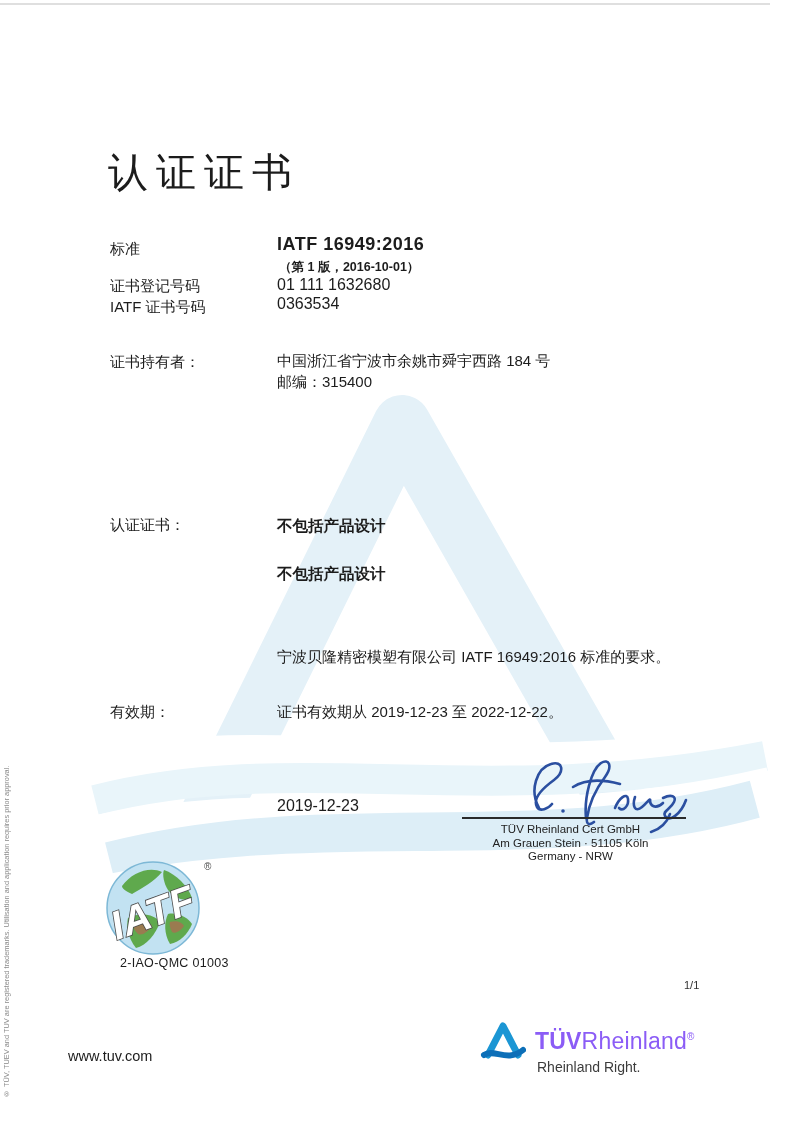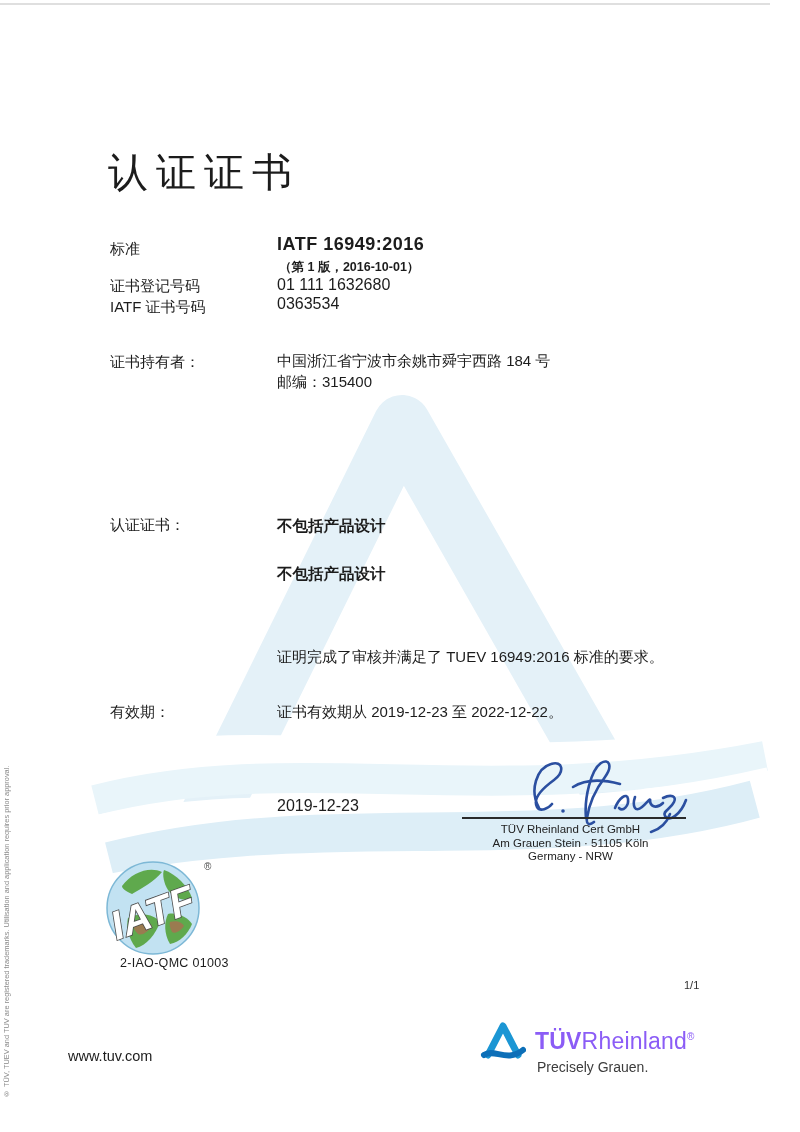--- a/index.html
+++ b/index.html
@@ -69,21 +69,21 @@
     <div class="abs lbl" style="left:110px;top:353px;">证书持有者：</div>
     <div class="abs holder-block" style="left:277px;top:350px;">
       <div class="body-cn">中国浙江省宁波市余姚市舜宇西路 184 号</div>
       <div class="body-cn">邮编：315400</div>
     </div>
 
     <div class="abs lbl" style="left:110px;top:516px;">认证证书：</div>
     <div class="abs bold-cn" style="left:277px;top:516px;">不包括产品设计</div>
     <div class="abs bold-cn" style="left:277px;top:564px;">不包括产品设计</div>
 
-    <div class="abs body-cn" style="left:277px;top:648px;">证明完成了审核并满足了 TUEV 16949:2016 标准的要求。</div>
+    <div class="abs body-cn" style="left:277px;top:648px;">宁波贝隆精密模塑有限公司 IATF 16949:2016 标准的要求。</div>
 
     <div class="abs lbl" style="left:110px;top:703px;">有效期：</div>
     <div class="abs body-cn" style="left:277px;top:703px;">证书有效期从 2019-12-23 至 2022-12-22。</div>
 
     <div class="abs date" style="left:277px;top:797px;">2019-12-23</div>
 
     <svg class="abs" style="left:523px;top:756px;" width="165" height="80" viewBox="0 0 165 80">
       <g fill="none" stroke="#2b4fa0" stroke-width="2.6" stroke-linecap="round">
         <path d="M16,52 C6,34 14,12 28,8 C40,4 42,16 31,24 C20,32 9,42 14,51 C17,56 25,53 29,48"></path>
         <circle cx="40" cy="55" r="1.8" fill="#2b4fa0" stroke="none"></circle>
@@ -121,18 +121,18 @@
 
     <div class="abs pagenum" style="left:684px;top:979px;">1/1</div>
 
     <div class="abs site" style="left:68px;top:1048px;">www.tuv.com</div>
 
     <svg class="abs" style="left:480px;top:1019px;" width="46" height="44" viewBox="0 0 46 44">
       <path d="M8,36 L23,7 L38,36" fill="none" stroke="#1b96d4" stroke-width="7" stroke-linejoin="round" stroke-linecap="round"></path>
       <path d="M4,36 C14,29 27,44 43,31" fill="none" stroke="#0d6fb8" stroke-width="6" stroke-linecap="round"></path>
     </svg>
     <div class="abs brandtext" style="left:535px;top:1028px;"><b>TÜV</b><span>Rheinland</span><sup>®</sup></div>
-    <div class="abs tagline" style="left:537px;top:1059px;">Precisely Grauen.</div>
+    <div class="abs tagline" style="left:537px;top:1059px;">Rheinland Right.</div>
 
     <div class="sidenote">® TÜV, TUEV and TUV are registered trademarks. Utilisation and application requires prior approval.</div>
 
   </div>
 </div>
 
 </body></html>

